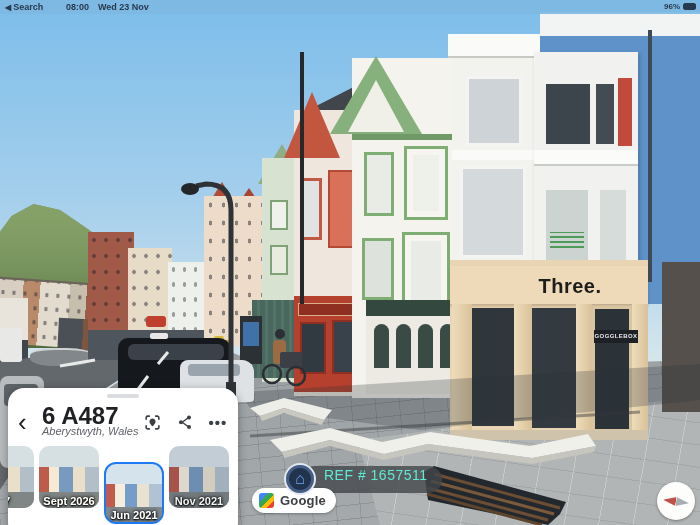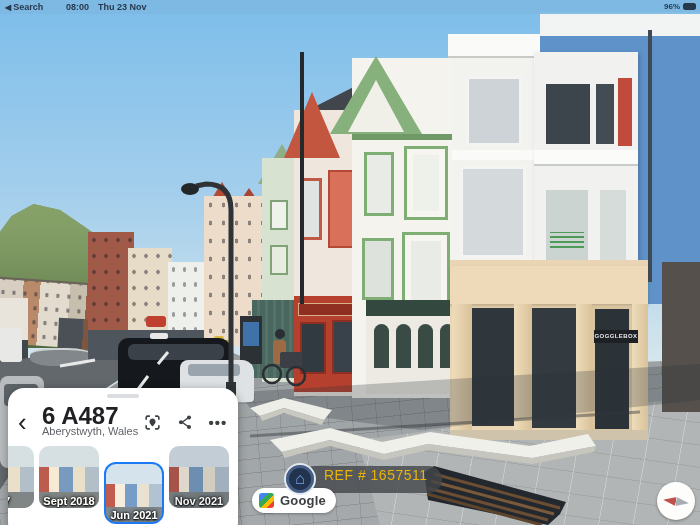--- a/index.html
+++ b/index.html
@@ -153,21 +153,21 @@
     background:linear-gradient(90deg,#27394c 0 100%);}
 
   
   .place-card{left:8px;top:388px;width:230px;height:150px;background:#fff;border-radius:16px;
     box-shadow:0 2px 10px rgba(0,0,0,.35);overflow:hidden;}
   .pc-handle{left:99px;top:6px;width:32px;height:4px;background:#dadce0;border-radius:2px;}
   .pc-header{left:0;top:14px;width:230px;height:40px;display:flex;align-items:center;padding:0 10px;position:absolute;}
   .pc-back{position:static;font-size:26px;line-height:22px;color:#202124;width:20px;flex:0 0 auto;font-weight:400;}
   .pc-titles{position:static;flex:1 1 auto;min-width:0;padding-left:4px;}
   .pc-title{position:static;display:block;font-size:24px;font-weight:bold;color:#202124;line-height:19px;}
-  .pc-sub{position:static;display:block;font-size:11px;color:#5f6368;line-height:13px;}
+  .pc-sub{position:static;display:block;font-size:11px;color:#5f6368;line-height:13px;font-style:italic;}
   .pc-icons{position:static;display:flex;align-items:center;gap:13px;flex:0 0 auto;}
   .pc-iconbtn{position:static;width:20px;height:20px;display:flex;align-items:center;justify-content:center;color:#3c4043;}
   .pc-more{font-size:15px;font-weight:bold;letter-spacing:1px;color:#3c4043;}
   .thumbs{left:0;top:58px;width:260px;height:62px;display:flex;gap:5px;margin-left:-34px;position:absolute;}
   .thumb{position:relative;flex:0 0 auto;width:60px;height:62px;border-radius:10px;overflow:hidden;
     background:
       linear-gradient(180deg,#c9d6df 0 34%,transparent 34%),
       linear-gradient(90deg,#b5564a 0 16%,#e8e0d2 16% 34%,#6f94bd 34% 56%,#ddd5c5 56% 76%,#a7b7c6 76% 100%),
       #7e8588;
     background-size:100% 100%,100% 64%,100% 100%;
@@ -180,21 +180,21 @@
   .thumb-label{position:absolute;left:0;right:0;bottom:1px;z-index:2;text-align:center;color:#fff;
     font-size:11px;font-weight:bold;
     text-shadow:0 0 2px #000,0 1px 2px #000,0 0 4px rgba(0,0,0,.9);}
 
   
   .ref-badge{left:284px;top:463px;display:flex;align-items:center;position:absolute;}
   .ref-icon{position:static;width:32px;height:32px;border-radius:50%;background:#22334e;
     border:2px solid #e3e9f2;box-shadow:inset 0 0 0 3px rgba(120,160,220,.4);z-index:2;
     display:flex;align-items:center;justify-content:center;color:#6fa8ff;font-size:16px;line-height:16px;font-weight:bold;}
   .ref-pill{position:static;margin-left:-14px;height:27px;border-radius:14px;background:rgba(66,70,74,.8);
-    color:#eab308;font-size:14px;letter-spacing:.5px;display:flex;align-items:center;padding:0 14px 8px 22px;white-space:nowrap;}
+    color:#5eead4;font-size:14px;letter-spacing:.5px;display:flex;align-items:center;padding:0 14px 8px 22px;white-space:nowrap;}
   .google-pill{left:252px;top:488px;height:25px;border-radius:13px;background:#fff;
     box-shadow:0 1px 3px rgba(0,0,0,.3);display:flex;align-items:center;gap:6px;padding:0 10px 0 7px;position:absolute;}
   .g-icon{position:static;width:15px;height:15px;border-radius:3px;
     background:linear-gradient(135deg,#4285f4 0 32%,#34a853 32% 55%,#fbbc04 55% 76%,#ea4335 76% 100%);}
   .g-label{position:static;font-size:13px;font-weight:bold;color:#3c4043;letter-spacing:.2px;}
   .compass{left:657px;top:482px;width:38px;height:38px;border-radius:50%;background:#fdfdfc;
     box-shadow:0 1px 3px rgba(0,0,0,.35);display:flex;align-items:center;justify-content:center;}
   .needle{position:static;display:flex;transform:rotate(8deg);}
   .needle-red{position:static;width:13px;height:9px;background:#c0504a;clip-path:polygon(0 50%,100% 0,100% 100%);}
   .needle-gray{position:static;width:13px;height:9px;background:#a7adb2;clip-path:polygon(0 0,100% 50%,0 100%);}
@@ -272,20 +272,21 @@
     <div class="bl-win2"></div>
     <div class="bl-red"></div>
     <div class="bl-band"></div>
     <div class="bl-win3"></div>
     <div class="bl-wintext"></div>
     <div class="bl-win4"></div>
     <div class="drainpipe"></div>
 
     <div class="b-three"></div>
     <div class="th-fascia"></div>
+    <div class="th-sign">Three.</div>
     <div class="pilaster p1"></div>
     <div class="pilaster p2"></div>
     <div class="pilaster p3"></div>
     <div class="pilaster p4"></div>
     <div class="th-win1"></div>
     <div class="th-win2"></div>
     <div class="th-door"></div>
     <div class="gb-sign">GOGGLEBOX</div>
     <div class="th-step"></div>
     <div class="right-dark"></div>
@@ -351,21 +352,21 @@
       </g>
     </svg>
   </div>
 
   <div class="status-bar">
     <div class="sb-back">
       <span class="sb-back-arrow">◀</span>
       <span class="sb-back-label">Search</span>
     </div>
     <span class="sb-time">08:00</span>
-    <span class="sb-date">Thu 23 Nov</span>
+    <span class="sb-date">Wed 23 Nov</span>
     <div class="sb-right">
       <span class="sb-batt-label">96%</span>
       <span class="sb-batt"></span>
     </div>
   </div>
 
   <div class="place-card">
     <div class="pc-handle"></div>
     <div class="pc-header">
       <span class="pc-back">‹</span>
@@ -397,21 +398,21 @@
           </svg>
         </span>
         <span class="pc-iconbtn pc-more">•••</span>
       </div>
     </div>
     <div class="thumbs">
       <div class="thumb thumb--warm">
         <span class="thumb-label">17</span>
       </div>
       <div class="thumb thumb--warm">
-        <span class="thumb-label">Sept 2018</span>
+        <span class="thumb-label">Sept 2026</span>
       </div>
       <div class="thumb thumb--bright thumb--selected">
         <span class="thumb-label">Jun 2021</span>
       </div>
       <div class="thumb thumb--cool">
         <span class="thumb-label">Nov 2021</span>
       </div>
     </div>
   </div>
 

